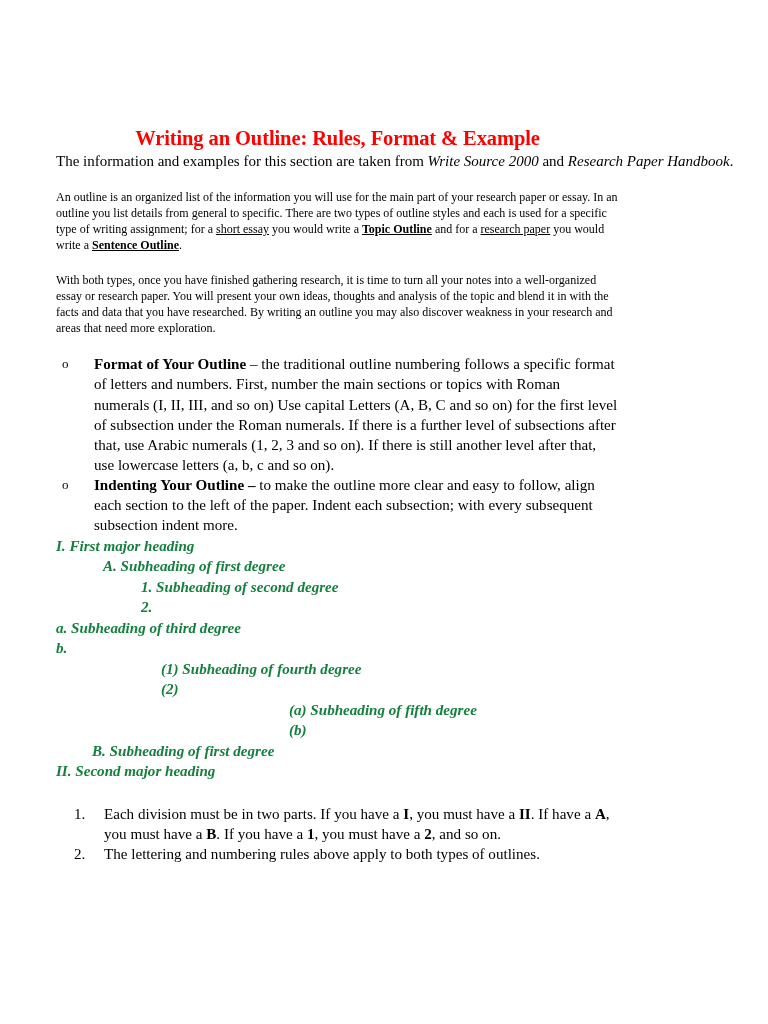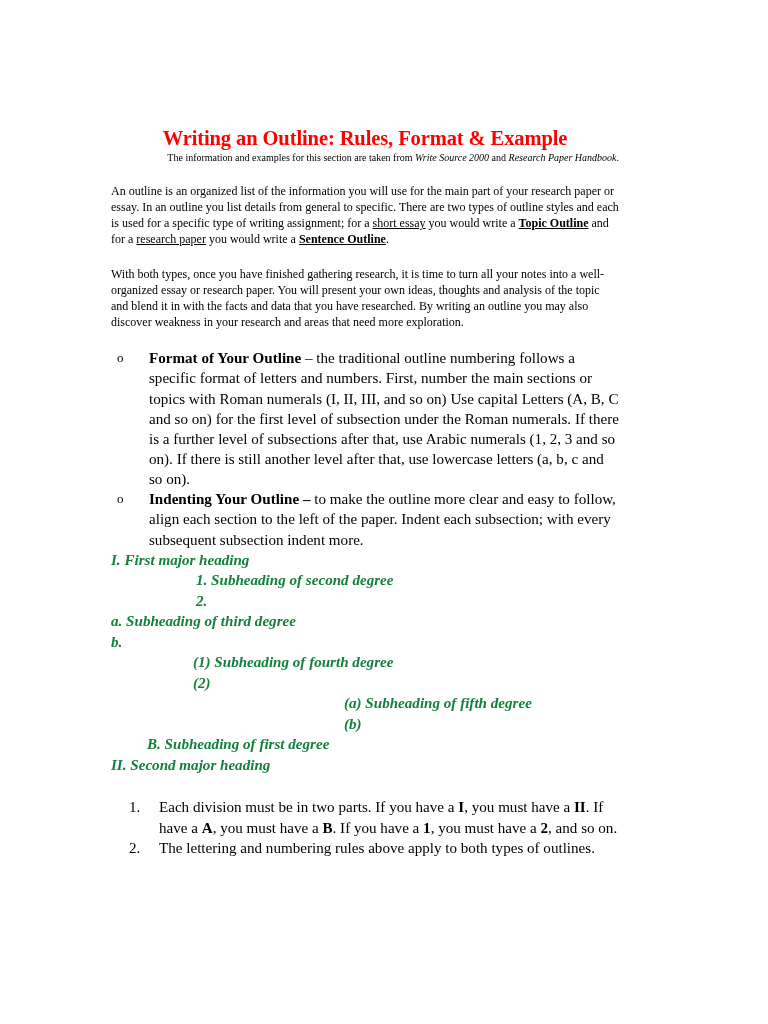--- a/index.html
+++ b/index.html
@@ -13,35 +13,35 @@
     font-family: "Liberation Serif", "DejaVu Serif", serif;
     color: #000000;
     overflow: hidden;
   }
   .page {
     position: relative;
     width: 697px;
     height: 1024px;
     background: #ffffff;
     box-sizing: border-box;
-    padding: 126px 78px 0 111px;
+    padding: 126px 78px 0 56px;
   }
   .doc-title {
     margin: 0;
     text-align: center;
     color: #ff0000;
     font-weight: bold;
     font-size: 20.5px;
     line-height: 1.18;
     letter-spacing: -0.1px;
   }
   .doc-subtitle {
     margin: 2px 0 0 0;
     text-align: right;
-    font-size: 10px;
+    font-size: 15px;
     line-height: 1.2;
     white-space: nowrap;
   }
   .doc-subtitle .it { font-style: italic; }
 
   p.body-para {
     margin: 19px 0 0 0;
     font-size: 12px;
     line-height: 1.335;
     text-align: left;
@@ -85,21 +85,21 @@
     font-weight: bold;
     font-size: 15.1px;
     line-height: 1.36;
     font-style: italic;
   }
   .sample-outline li { white-space: nowrap; }
   .lvl-1 { margin-left: 0px; }
   .lvl-2 { margin-left: 47px; }
   .lvl-3 { margin-left: 85px; }
   .lvl-4 { }
-  .lvl-5 { margin-left: 82px; }
+  .lvl-5 { margin-left: 105px; }
   .lvl-6 { margin-left: 233px; }
   .lvl-2b { margin-left: 36px; }
 
   .note-block { margin-top: 22px; }
   .note-head {
     margin: 0;
     font-size: 15.1px;
     line-height: 1.335;
   }
   ol.note-list {
@@ -139,20 +139,21 @@
       <span class="marker">o</span><span class="b">Format of Your Outline</span><span> – the traditional outline numbering follows a specific format of letters and numbers.  First, number the main sections or topics with Roman numerals (I, II, III, and so on) Use capital Letters (A, B, C and so on) for the first level of subsection under the Roman numerals.  If there is a further level of subsections after that, use Arabic numerals (1, 2, 3 and so on).  If there is still another level after that, use lowercase letters (a, b, c and so on).</span>
     </li>
     <li>
       <span class="marker">o</span><span class="b">Indenting Your Outline –</span><span> to make the outline more clear and easy to follow, align each section to the left of the paper.  Indent each subsection; with every subsequent subsection indent more.</span>
     </li>
   </ul>
 
 
   <ul class="sample-outline">
     <li class="lvl-1">I.  First major heading</li>
+    <li class="lvl-2">A.  Subheading of first degree</li>
     <li class="lvl-3">1. Subheading of second degree</li>
     <li class="lvl-3">2.</li>
     <li class="lvl-4">a. Subheading of third degree</li>
     <li class="lvl-4">b.</li>
     <li class="lvl-5">(1) Subheading of fourth degree</li>
     <li class="lvl-5">(2)</li>
     <li class="lvl-6">(a) Subheading of fifth degree</li>
     <li class="lvl-6">(b)</li>
     <li class="lvl-2b">B. Subheading of first degree</li>
     <li class="lvl-1">II.  Second major heading</li>

